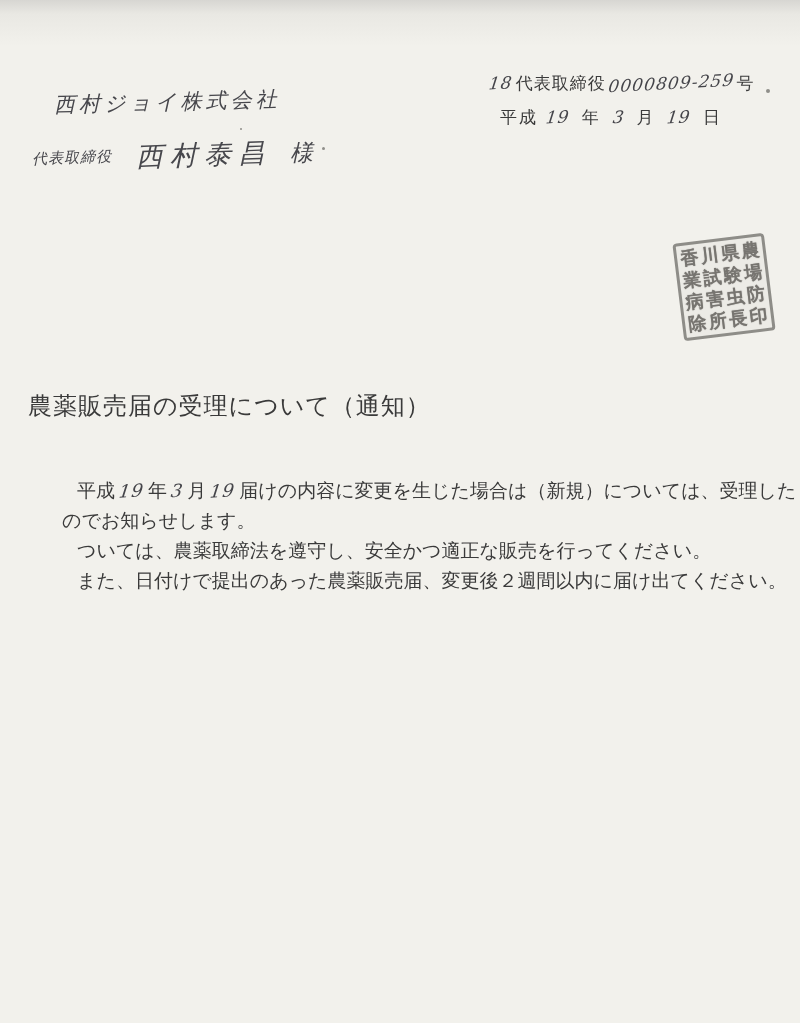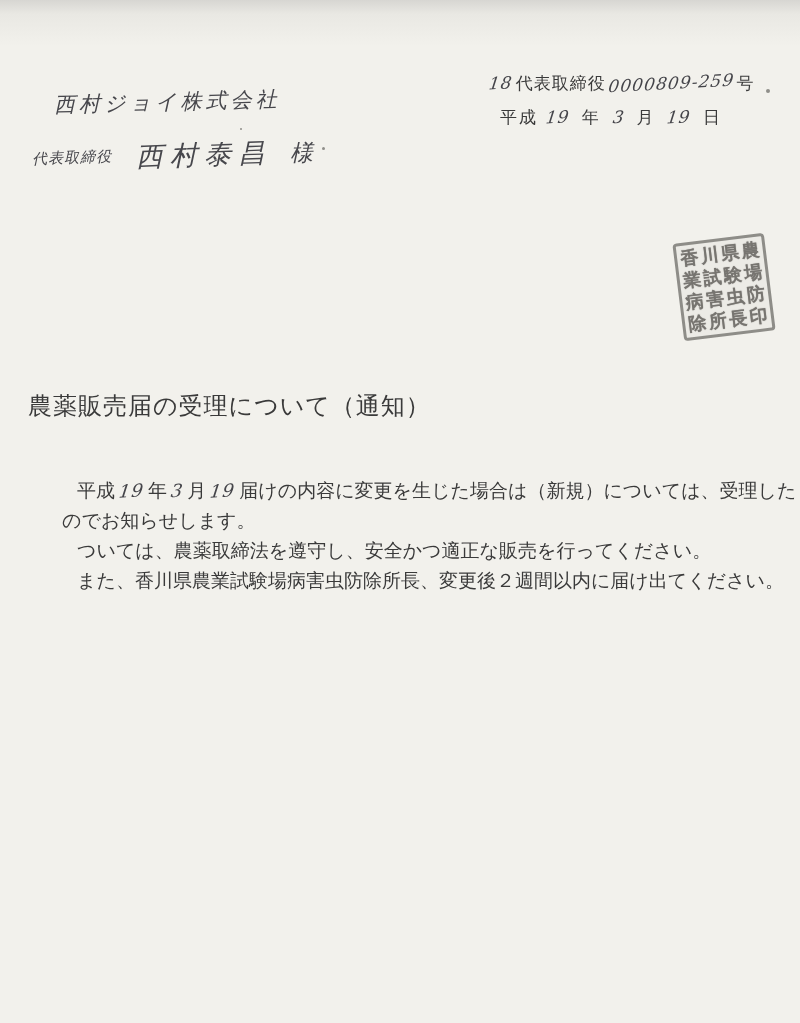--- a/index.html
+++ b/index.html
@@ -110,20 +110,20 @@
   </div>
 
   <div class="abs printed subject">農薬販売届の受理について（通知）</div>
 
   <div class="abs printed body-text">
     <div class="body-line indent">
       <span>平成</span><span class="hand">19</span><span>年</span><span class="hand">3</span><span>月</span><span class="hand">19</span><span>届けの内容に変更を生じた場合は（新規）については、受理した</span>
     </div>
     <div class="body-line">のでお知らせします。</div>
     <div class="body-line indent">ついては、農薬取締法を遵守し、安全かつ適正な販売を行ってください。</div>
-    <div class="body-line indent">また、香川県農業試験場病害虫防除所長、変更後２週間以内に届け出てください。</div>
+    <div class="body-line indent">また、日付けで提出のあった農薬販売届、変更後２週間以内に届け出てください。</div>
   </div>
 
   <div class="speck s1"></div>
   <div class="speck s2"></div>
   <div class="speck s3"></div>
 
 </div>
 
 </body></html>

